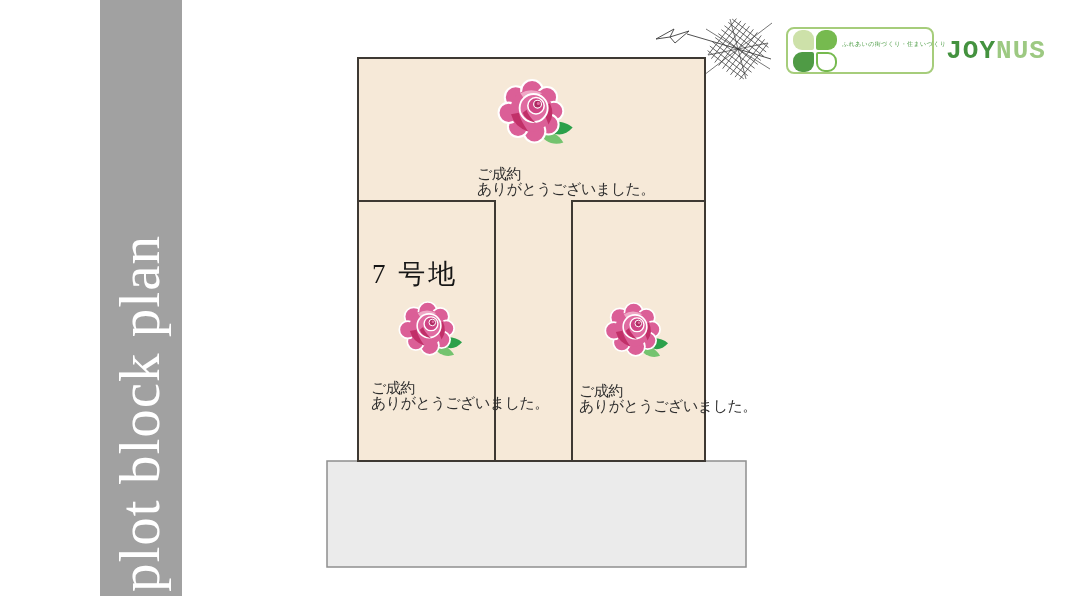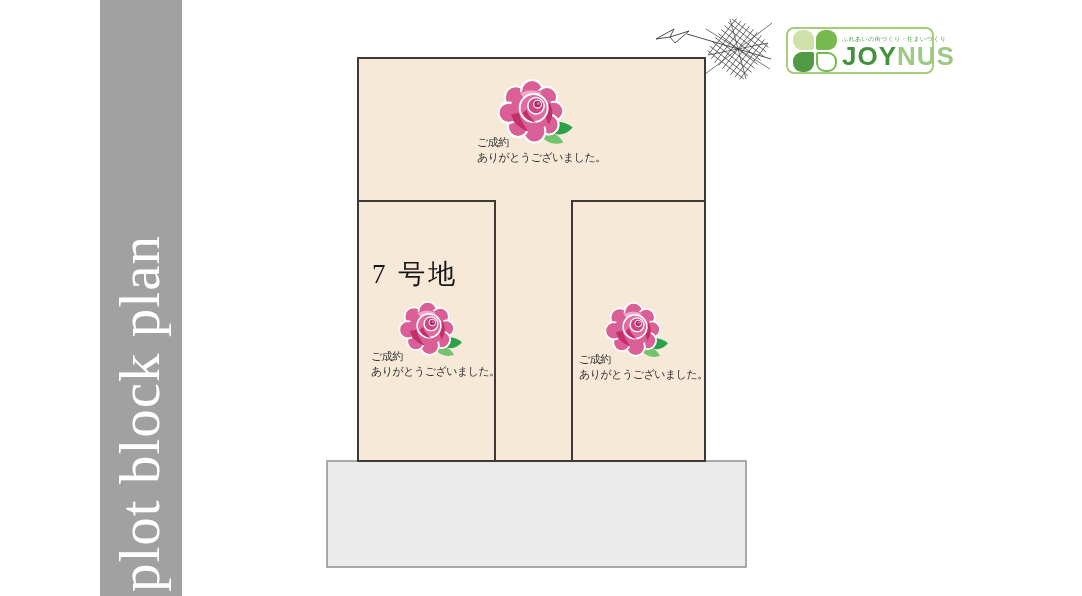--- a/index.html
+++ b/index.html
@@ -9,38 +9,38 @@
   
   .sidebar{position:absolute;left:100px;top:0;width:82px;height:596px;background:#a1a1a1;}
   .sidebar-title{position:absolute;left:8px;top:592px;transform:rotate(-90deg);
         transform-origin:0 0;white-space:nowrap;color:#ffffff;
         font-family:"Liberation Serif",serif;font-size:57px;line-height:64px;letter-spacing:1px;}
 
   
   .plan-svg{position:absolute;left:0;top:0;}
 
   
-  .sold-note{position:absolute;color:#2e2e2e;font-size:11px;line-height:15px;letter-spacing:-0.5px;}
+  .sold-note{position:absolute;color:#2e2e2e;font-size:15px;line-height:15px;letter-spacing:-0.5px;margin-top:31px;}
   .sold-note span{display:block;white-space:nowrap;}
   .plot-label{position:absolute;left:372px;top:256px;color:#161616;white-space:nowrap;
         font-family:"Liberation Serif",serif;font-size:27px;letter-spacing:3px;}
 
   
   .north-arrow{position:absolute;left:650px;top:8px;}
 
   
   .logo{position:absolute;left:786px;top:27px;width:148px;height:47px;background:#fff;
         border:2px solid #a6cd7b;border-radius:8px;display:flex;align-items:center;box-sizing:border-box;}
   .clover{display:grid;grid-template-columns:21px 21px;grid-template-rows:20px 20px;
         gap:2px;margin-left:5px;}
   .leaf-tl{background:#cde1a9;border-radius:9px 9px 2px 9px;}
   .leaf-tr{background:#76ba4f;border-radius:9px 9px 9px 2px;}
   .leaf-bl{background:#4f9b45;border-radius:9px 2px 9px 9px;}
   .leaf-br{background:#ffffff;border:2px solid #76ba4f;border-radius:2px 9px 9px 9px;box-sizing:border-box;}
-  .logo-text{display:flex;flex-direction:column;margin-left:5px;}
+  .logo-text{display:flex;flex-direction:row;margin-left:5px;font-family:Liberation Mono, monospace;}
   .logo-tagline{font-size:6px;letter-spacing:0.4px;color:#4a9b43;white-space:nowrap;margin-bottom:1px;}
   .logo-brand{font-size:26px;font-weight:bold;line-height:22px;letter-spacing:1px;white-space:nowrap;}
   .brand-joy{color:#44923f;}
   .brand-nus{color:#9dc982;}
 </style>
 </head>
 <body>
 
 <div class="page">
 

